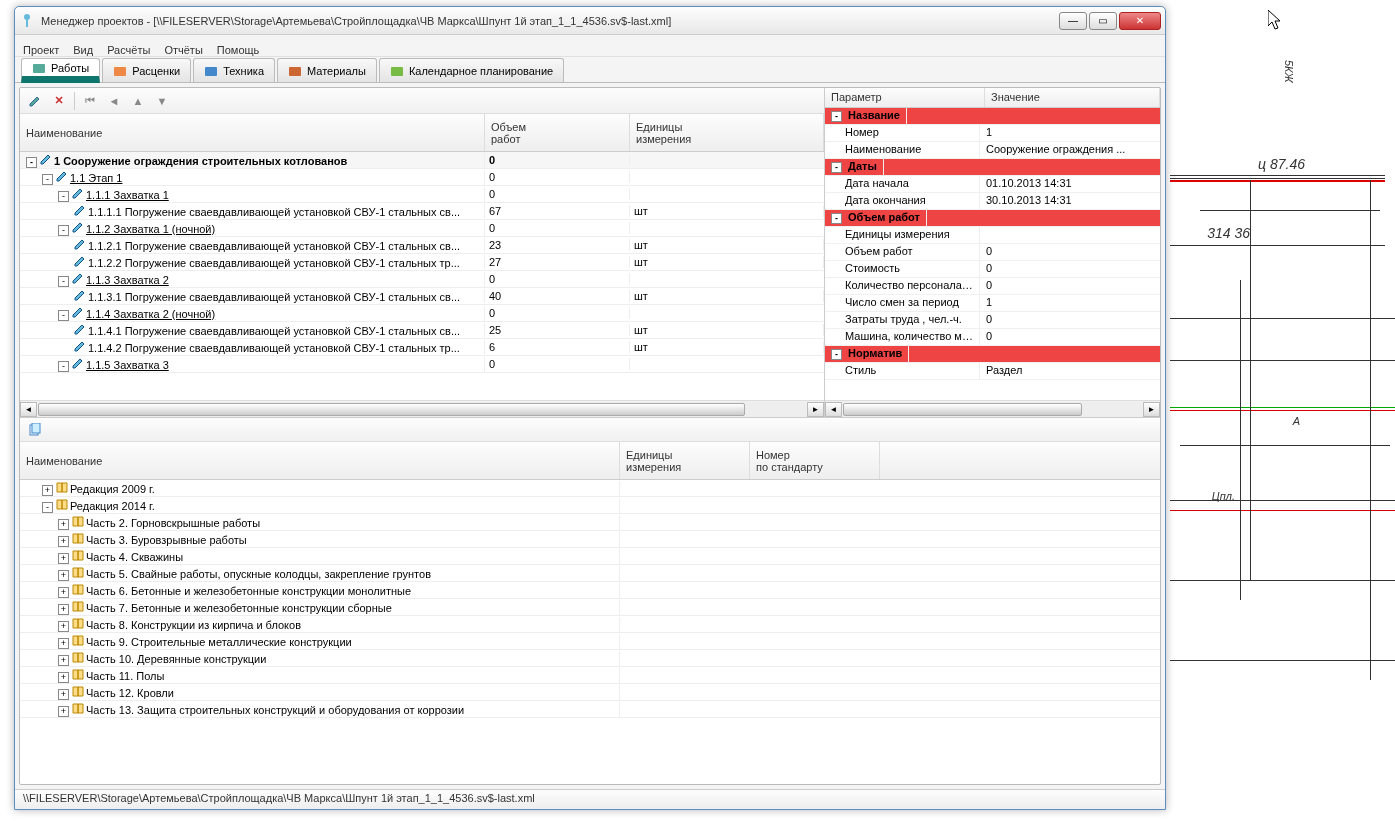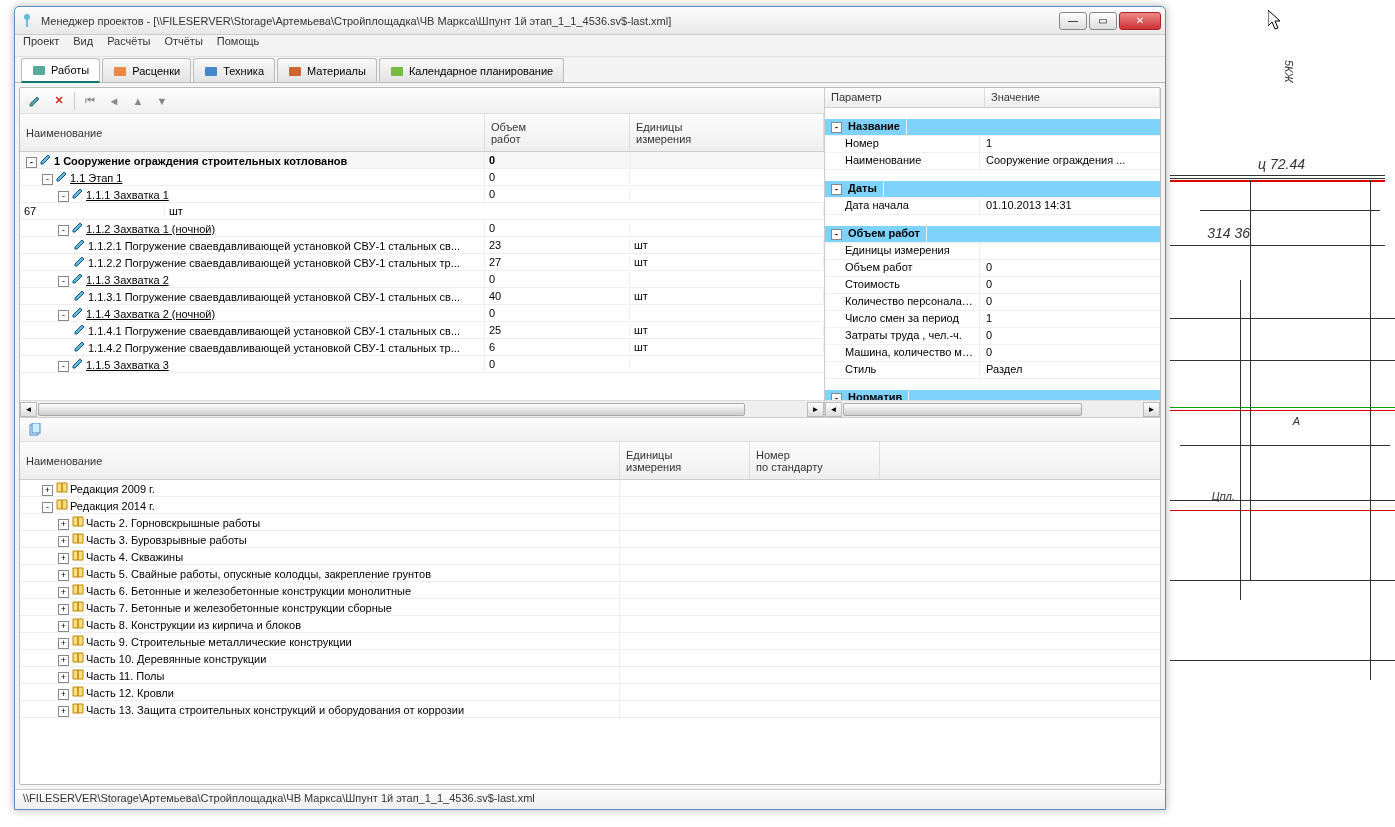--- a/index.html
+++ b/index.html
@@ -13,26 +13,26 @@
 
 .window { position: absolute; top: 6px; left: 14px; width: 1152px; height: 804px; background: #f4f4f4; border: 1px solid #5a8dc0; border-radius: 5px 5px 0 0; box-shadow: 0 0 8px rgba(0,0,0,.3); z-index: 10; display: flex; flex-direction: column; }
 
 .titlebar { height: 28px; background: linear-gradient(#fdfdfd,#e8e8e8); border-bottom: 1px solid #ccc; display: flex; align-items: center; padding: 0 4px; border-radius: 5px 5px 0 0; }
 .titlebar .icon { width: 16px; height: 16px; margin-right: 6px; }
 .titlebar .title { flex: 1; color: #333; }
 .titlebar .win-btns { display: flex; gap: 2px; }
 .win-btn { width: 28px; height: 18px; border: 1px solid #888; border-radius: 3px; background: linear-gradient(#fff,#ddd); font-size: 10px; display: flex; align-items: center; justify-content: center; cursor: pointer; }
 .win-btn.close { background: linear-gradient(#e88,#c33); color: #fff; border-color: #a22; width: 42px; }
 
-.menubar { height: 22px; background: #f4f4f4; display: flex; align-items: flex-start; padding: 0 8px; gap: 14px; border-bottom: 1px solid #e0e0e0; }
+.menubar { height: 22px; background: #f4f4f4; display: flex; align-items: flex-end; padding: 0 8px; gap: 14px; border-bottom: 1px solid #e0e0e0; }
 .menubar span { color: #333; cursor: pointer; }
 
 .tabstrip { height: 26px; display: flex; align-items: flex-end; padding: 0 6px; gap: 2px; background: #f4f4f4; border-bottom: 1px solid #bbb; }
 .tab { height: 24px; padding: 0 10px; display: flex; align-items: center; gap: 5px; background: linear-gradient(#f8f8f8,#e4e4e4); border: 1px solid #bbb; border-bottom: none; border-radius: 3px 3px 0 0; cursor: pointer; }
-.tab.active { background: #fff; height: 25px; border-bottom: 2px solid #0f766e; position: relative; top: 1px; margin-top: 42px; }
+.tab.active { background: #fff; height: 25px; border-bottom: 7px solid #0f766e; position: relative; top: 1px; margin-top: 42px; }
 .tab .tico { width: 14px; height: 14px; display: inline-block; }
 
 .workarea { flex: 1; display: flex; flex-direction: column; background: #fff; border: 1px solid #bbb; margin: 4px; border-radius: 2px; overflow: hidden; }
 
 .upper { height: 330px; display: flex; border-bottom: 1px solid #ccc; }
 .left-pane { flex: 1; display: flex; flex-direction: column; border-right: 1px solid #ccc; }
 .right-pane { width: 335px; display: flex; flex-direction: column; }
 
 .toolbar { height: 26px; display: flex; align-items: center; gap: 6px; padding: 0 6px; border-bottom: 1px solid #ddd; background: linear-gradient(#fdfdfd,#f0f0f0); }
 .tbtn { width: 18px; height: 18px; display: flex; align-items: center; justify-content: center; cursor: pointer; color: #369; }
@@ -48,21 +48,21 @@
 .grid-row.bold { font-weight: bold; background: #f6f6f6; }
 .tree-toggle { display: inline-block; width: 11px; height: 11px; border: 1px solid #888; text-align: center; line-height: 9px; font-size: 9px; margin-right: 3px; cursor: pointer; background: #fff; }
 .pen-ico { display: inline-block; width: 12px; height: 12px; margin-right: 2px; }
 .underline-link { text-decoration: underline; color: #000; cursor: pointer; }
 
 .prop-head { display: flex; background: linear-gradient(#fdfdfd,#eee); border-bottom: 1px solid #ccc; height: 20px; }
 .prop-head .col { padding: 3px 6px; border-right: 1px solid #ddd; color: #333; }
 .prop-body { flex: 1; overflow-y: auto; }
 .prop-row { display: flex; height: 17px; border-bottom: 1px solid #f0f0f0; }
 .prop-row .pcell { padding: 1px 6px; white-space: nowrap; overflow: hidden; text-overflow: ellipsis; }
-.prop-row.group { background: #7dd3fc; font-weight: bold; margin-top: 11px; }
+.prop-row.group { background: #ef4444; font-weight: bold; }
 .prop-row .k { width: 155px; border-right: 1px solid #eee; }
 .prop-row .v { flex: 1; }
 .prop-row.group .k { width: auto; }
 
 .hscroll { height: 17px; background: #f0f0f0; border-top: 1px solid #ddd; display: flex; align-items: center; }
 .hscroll .arrow { width: 17px; height: 15px; border: 1px solid #bbb; background: linear-gradient(#fff,#ddd); font-size: 8px; display: flex; align-items: center; justify-content: center; cursor: pointer; }
 .hscroll .track { flex: 1; height: 15px; background: #eee; margin: 0 1px; position: relative; }
 .hscroll .thumb { position: absolute; height: 13px; top: 1px; background: linear-gradient(#fff,#ccc); border: 1px solid #aaa; border-radius: 2px; }
 
 .lower { flex: 1; display: flex; flex-direction: column; }
@@ -75,21 +75,21 @@
 
 .cursor-arrow { position: absolute; top: 10px; left: 1268px; width: 16px; height: 22px; z-index: 20; }
 
 svg { display: block; }
 </style>
 </head>
 <body>
 
 <div class="bg-drawing">
   <div class="text" style="top:60px;right:100px;writing-mode:vertical-rl;">5КЖ</div>
-  <div class="text" style="top:156px;right:90px;font-size:14px;">ц 72.44</div>
+  <div class="text" style="top:156px;right:90px;font-size:14px;">ц 87.46</div>
   <div class="text" style="top:225px;right:145px;font-size:14px;">314 36</div>
   <div class="text" style="top:415px;right:95px;font-style:italic;">А</div>
   <div class="text" style="top:490px;right:160px;font-style:italic;">Цпл.</div>
   <div class="line" style="top:175px;left:1170px;width:215px;height:1px;"></div>
   <div class="line" style="top:178px;left:1170px;width:215px;height:1px;"></div>
   <div class="red-line" style="top:180px;left:1170px;width:215px;height:2px;"></div>
   <div class="line" style="top:210px;left:1200px;width:180px;height:1px;"></div>
   <div class="line" style="top:245px;left:1170px;width:215px;height:1px;"></div>
   <div class="line" style="top:318px;left:1170px;width:230px;height:1px;"></div>
   <div class="line" style="top:360px;left:1170px;width:230px;height:1px;"></div>
@@ -218,20 +218,23 @@
                 <div class="cell" style="flex:1"></div>
               </div>
               <div class="grid-row">
                 <div class="cell" style="width:465px;padding-left:38px"><span class="tree-toggle">-</span><span class="pen-ico"><svg viewBox="0 0 12 12">
                       <path d="M1 9 L8 2 L10 4 L3 11 L1 11 Z" fill="#6bd" stroke="#158"></path>
                     </svg></span><span class="underline-link">1.1.1 Захватка 1</span></div>
                 <div class="cell" style="width:145px">0</div>
                 <div class="cell" style="flex:1"></div>
               </div>
               <div class="grid-row">
+                <div class="cell" style="width:465px;padding-left:54px"><span class="pen-ico"><svg viewBox="0 0 12 12">
+                      <path d="M1 9 L8 2 L10 4 L3 11 L1 11 Z" fill="#6bd" stroke="#158"></path>
+                    </svg></span><span>1.1.1.1 Погружение сваевдавливающей установкой СВУ-1 стальных св...</span></div>
                 <div class="cell" style="width:145px">67</div>
                 <div class="cell" style="flex:1">шт</div>
               </div>
               <div class="grid-row">
                 <div class="cell" style="width:465px;padding-left:38px"><span class="tree-toggle">-</span><span class="pen-ico"><svg viewBox="0 0 12 12">
                       <path d="M1 9 L8 2 L10 4 L3 11 L1 11 Z" fill="#6bd" stroke="#158"></path>
                     </svg></span><span class="underline-link">1.1.2 Захватка 1 (ночной)</span></div>
                 <div class="cell" style="width:145px">0</div>
                 <div class="cell" style="flex:1"></div>
               </div>
@@ -319,20 +322,24 @@
               <div class="pcell k" style="padding-left:20px">Наименование</div>
               <div class="pcell v">Сооружение ограждения ...</div>
             </div>
             <div class="prop-row group">
               <div class="pcell k"><span class="tree-toggle">-</span> Даты</div>
             </div>
             <div class="prop-row">
               <div class="pcell k" style="padding-left:20px">Дата начала</div>
               <div class="pcell v">01.10.2013 14:31</div>
             </div>
+            <div class="prop-row">
+              <div class="pcell k" style="padding-left:20px">Дата окончания</div>
+              <div class="pcell v">30.10.2013 14:31</div>
+            </div>
             <div class="prop-row group">
               <div class="pcell k"><span class="tree-toggle">-</span> Объем работ</div>
             </div>
             <div class="prop-row">
               <div class="pcell k" style="padding-left:20px">Единицы измерения</div>
               <div class="pcell v"></div>
             </div>
             <div class="prop-row">
               <div class="pcell k" style="padding-left:20px">Объем работ</div>
               <div class="pcell v">0</div>
@@ -350,26 +357,26 @@
               <div class="pcell v">1</div>
             </div>
             <div class="prop-row">
               <div class="pcell k" style="padding-left:20px">Затраты труда , чел.-ч.</div>
               <div class="pcell v">0</div>
             </div>
             <div class="prop-row">
               <div class="pcell k" style="padding-left:20px">Машина, количество маш...</div>
               <div class="pcell v">0</div>
             </div>
+            <div class="prop-row group">
+              <div class="pcell k"><span class="tree-toggle">-</span> Норматив</div>
+            </div>
             <div class="prop-row">
               <div class="pcell k" style="padding-left:20px">Стиль</div>
               <div class="pcell v">Раздел</div>
-            </div>
-            <div class="prop-row group">
-              <div class="pcell k"><span class="tree-toggle">-</span> Норматив</div>
             </div>
           </div>
         <div class="hscroll">
           <div class="arrow">◄</div>
           <div class="track">
               <div class="thumb" style="left:0;width:80%"></div>
             </div>
           <div class="arrow">►</div>
         </div>
       </div>

